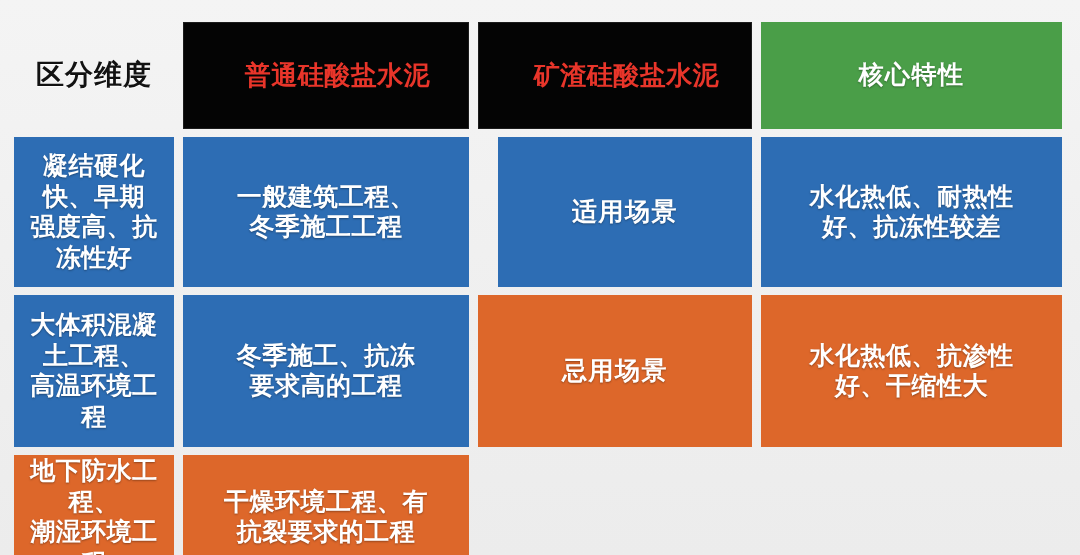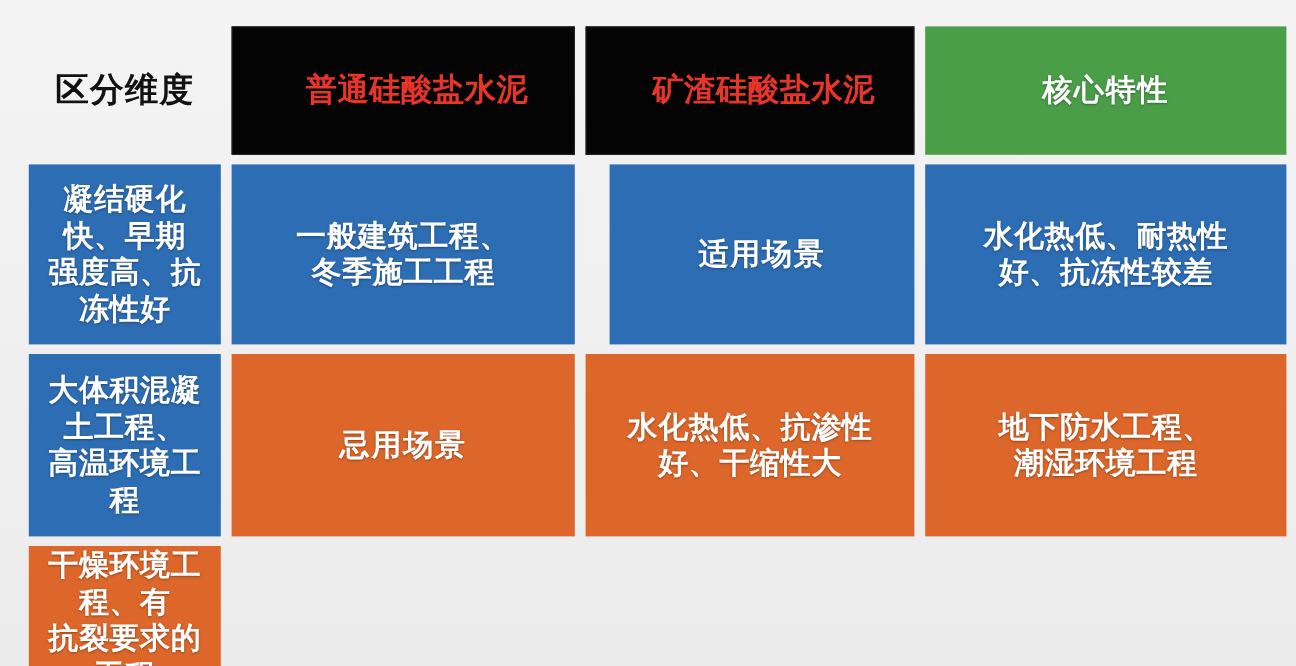--- a/index.html
+++ b/index.html
@@ -19,21 +19,21 @@
   .slide {
     position: relative;
     width: 1080px;
     height: 555px;
     box-sizing: border-box;
     background: linear-gradient(180deg, #f4f4f4 0%, #f0f0f0 45%, #ececec 100%);
   }
 
   .table {
     position: absolute;
-    left: 24px;
+    left: 14px;
     top: 22px;
     width: 1030px;
     height: 533px;
     display: grid;
     grid-template-columns: 160px 286px 274px 301px;
     grid-template-rows: 107px 150px 152px 124px;
     column-gap: 9px;
     row-gap: 8px;
   }
 
@@ -131,20 +131,24 @@
       <span class="cell-text">适用场景</span>
     </div>
     <div class="cell body-cell blue">
       <span class="cell-text">水化热低、耐热性
 好、抗冻性较差</span>
     </div>
     <div class="cell body-cell blue">
       <span class="cell-text">大体积混凝土工程、
 高温环境工程</span>
     </div>
+    <div class="cell body-cell blue">
+      <span class="cell-text">冬季施工、抗冻
+要求高的工程</span>
+    </div>
 
     <div class="cell rowlab rowlab-orange">
       <span class="cell-text">忌用场景</span>
     </div>
     <div class="cell body-cell orange">
       <span class="cell-text">水化热低、抗渗性
 好、干缩性大</span>
     </div>
     <div class="cell body-cell orange">
       <span class="cell-text">地下防水工程、

